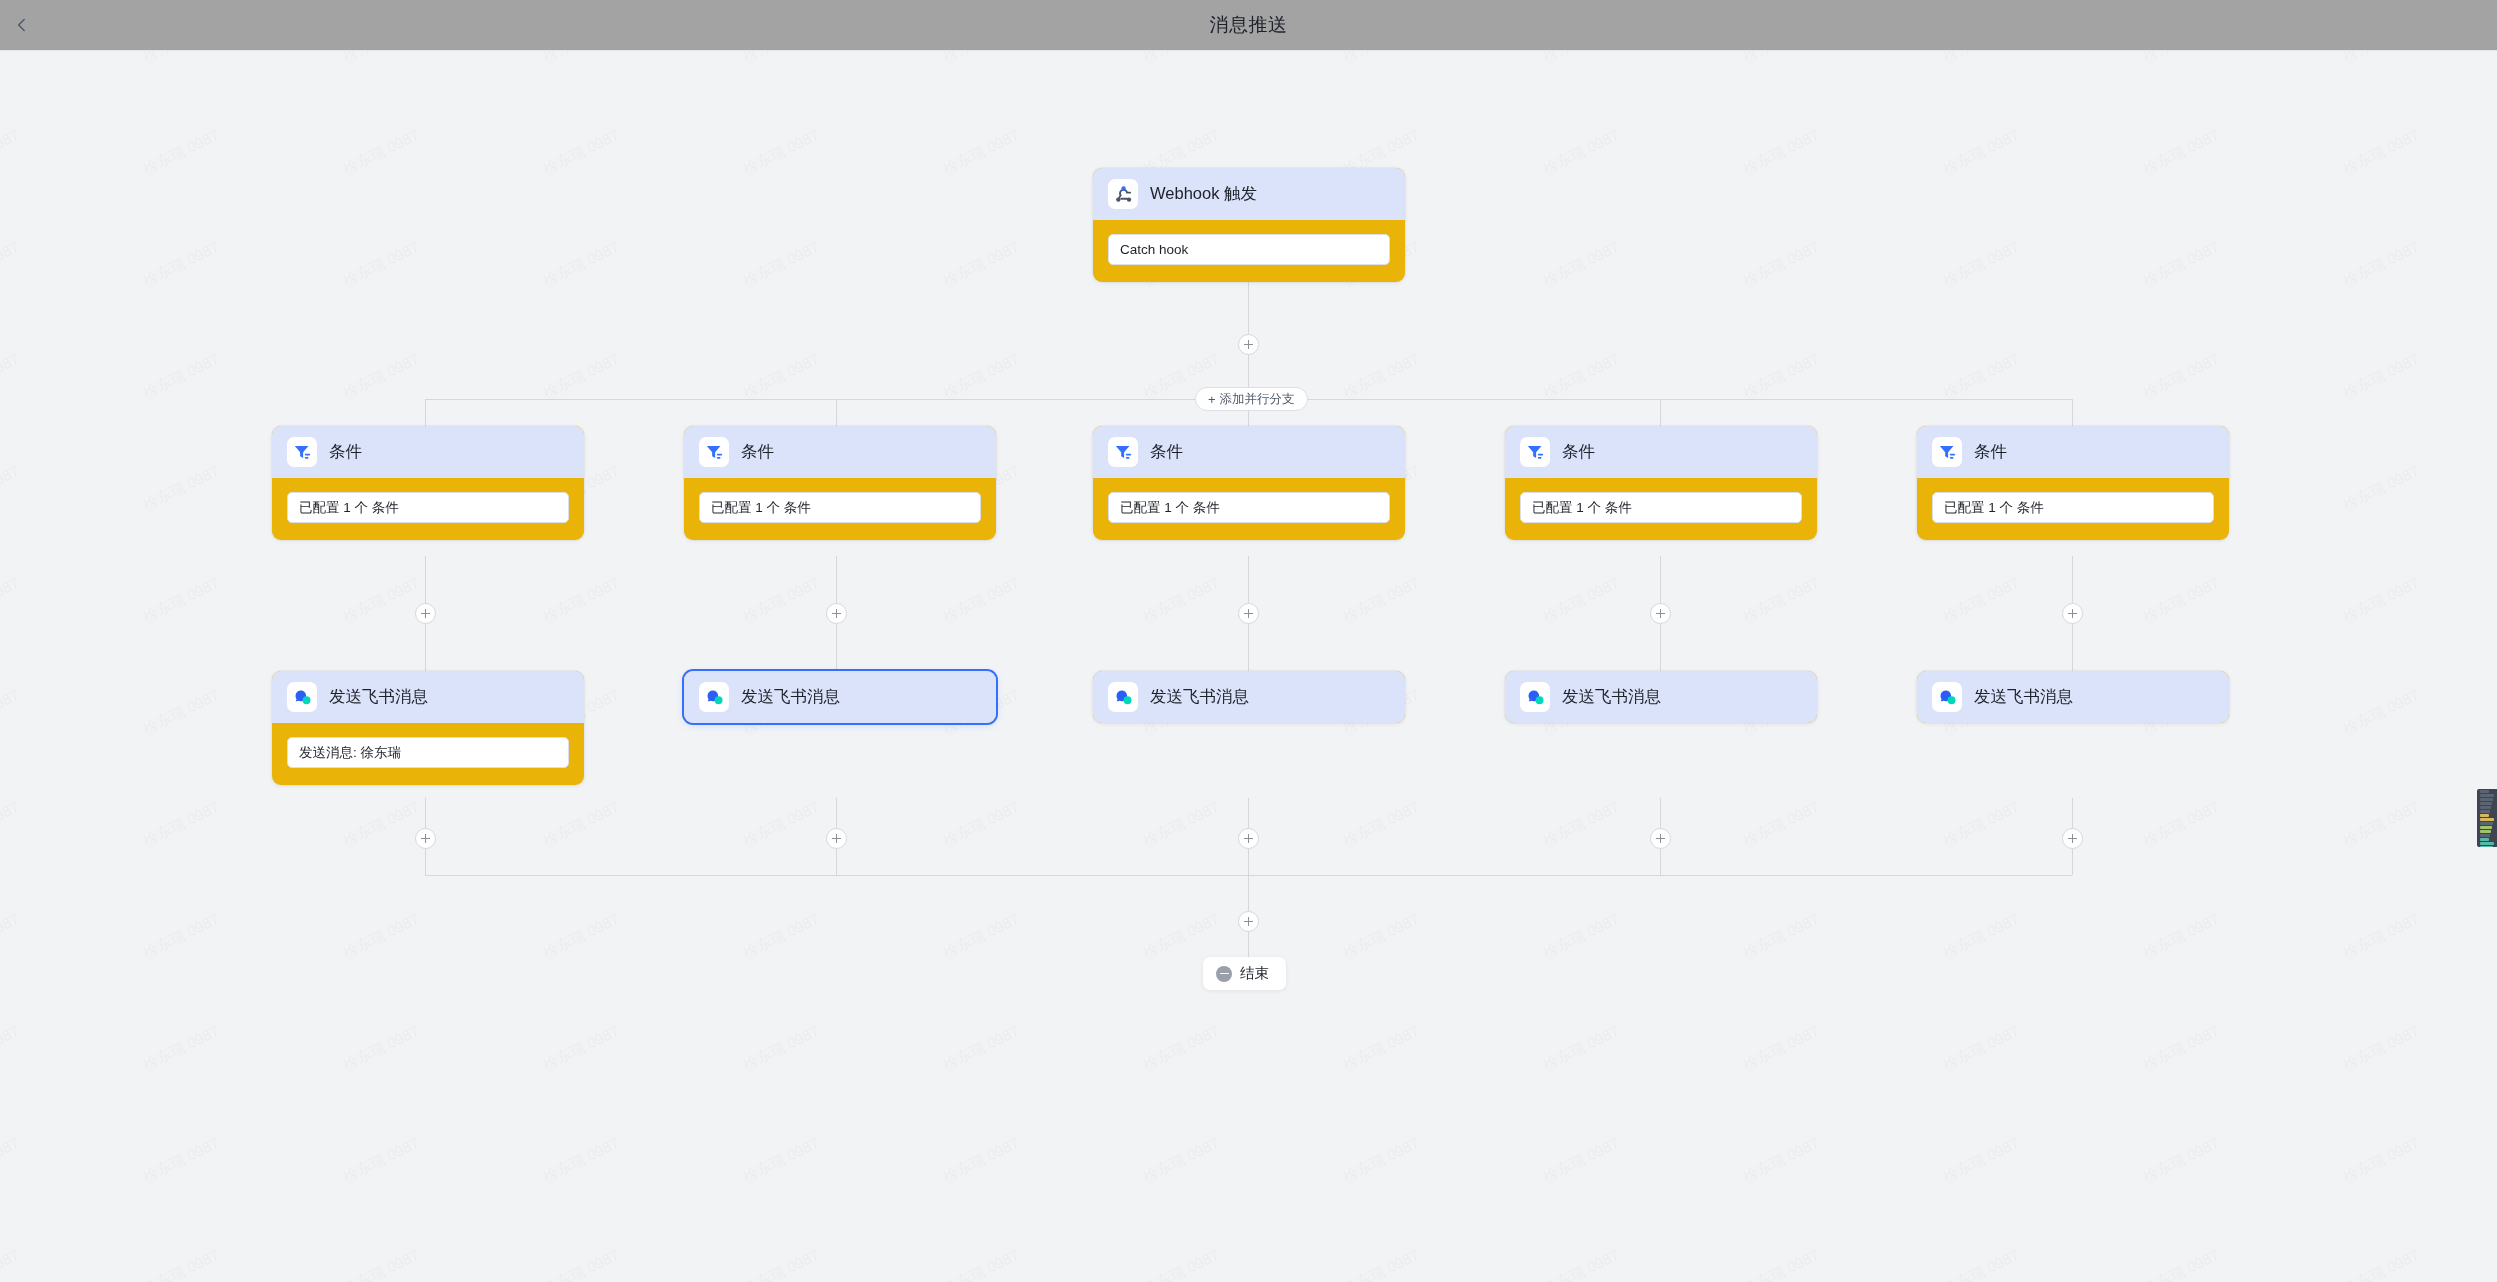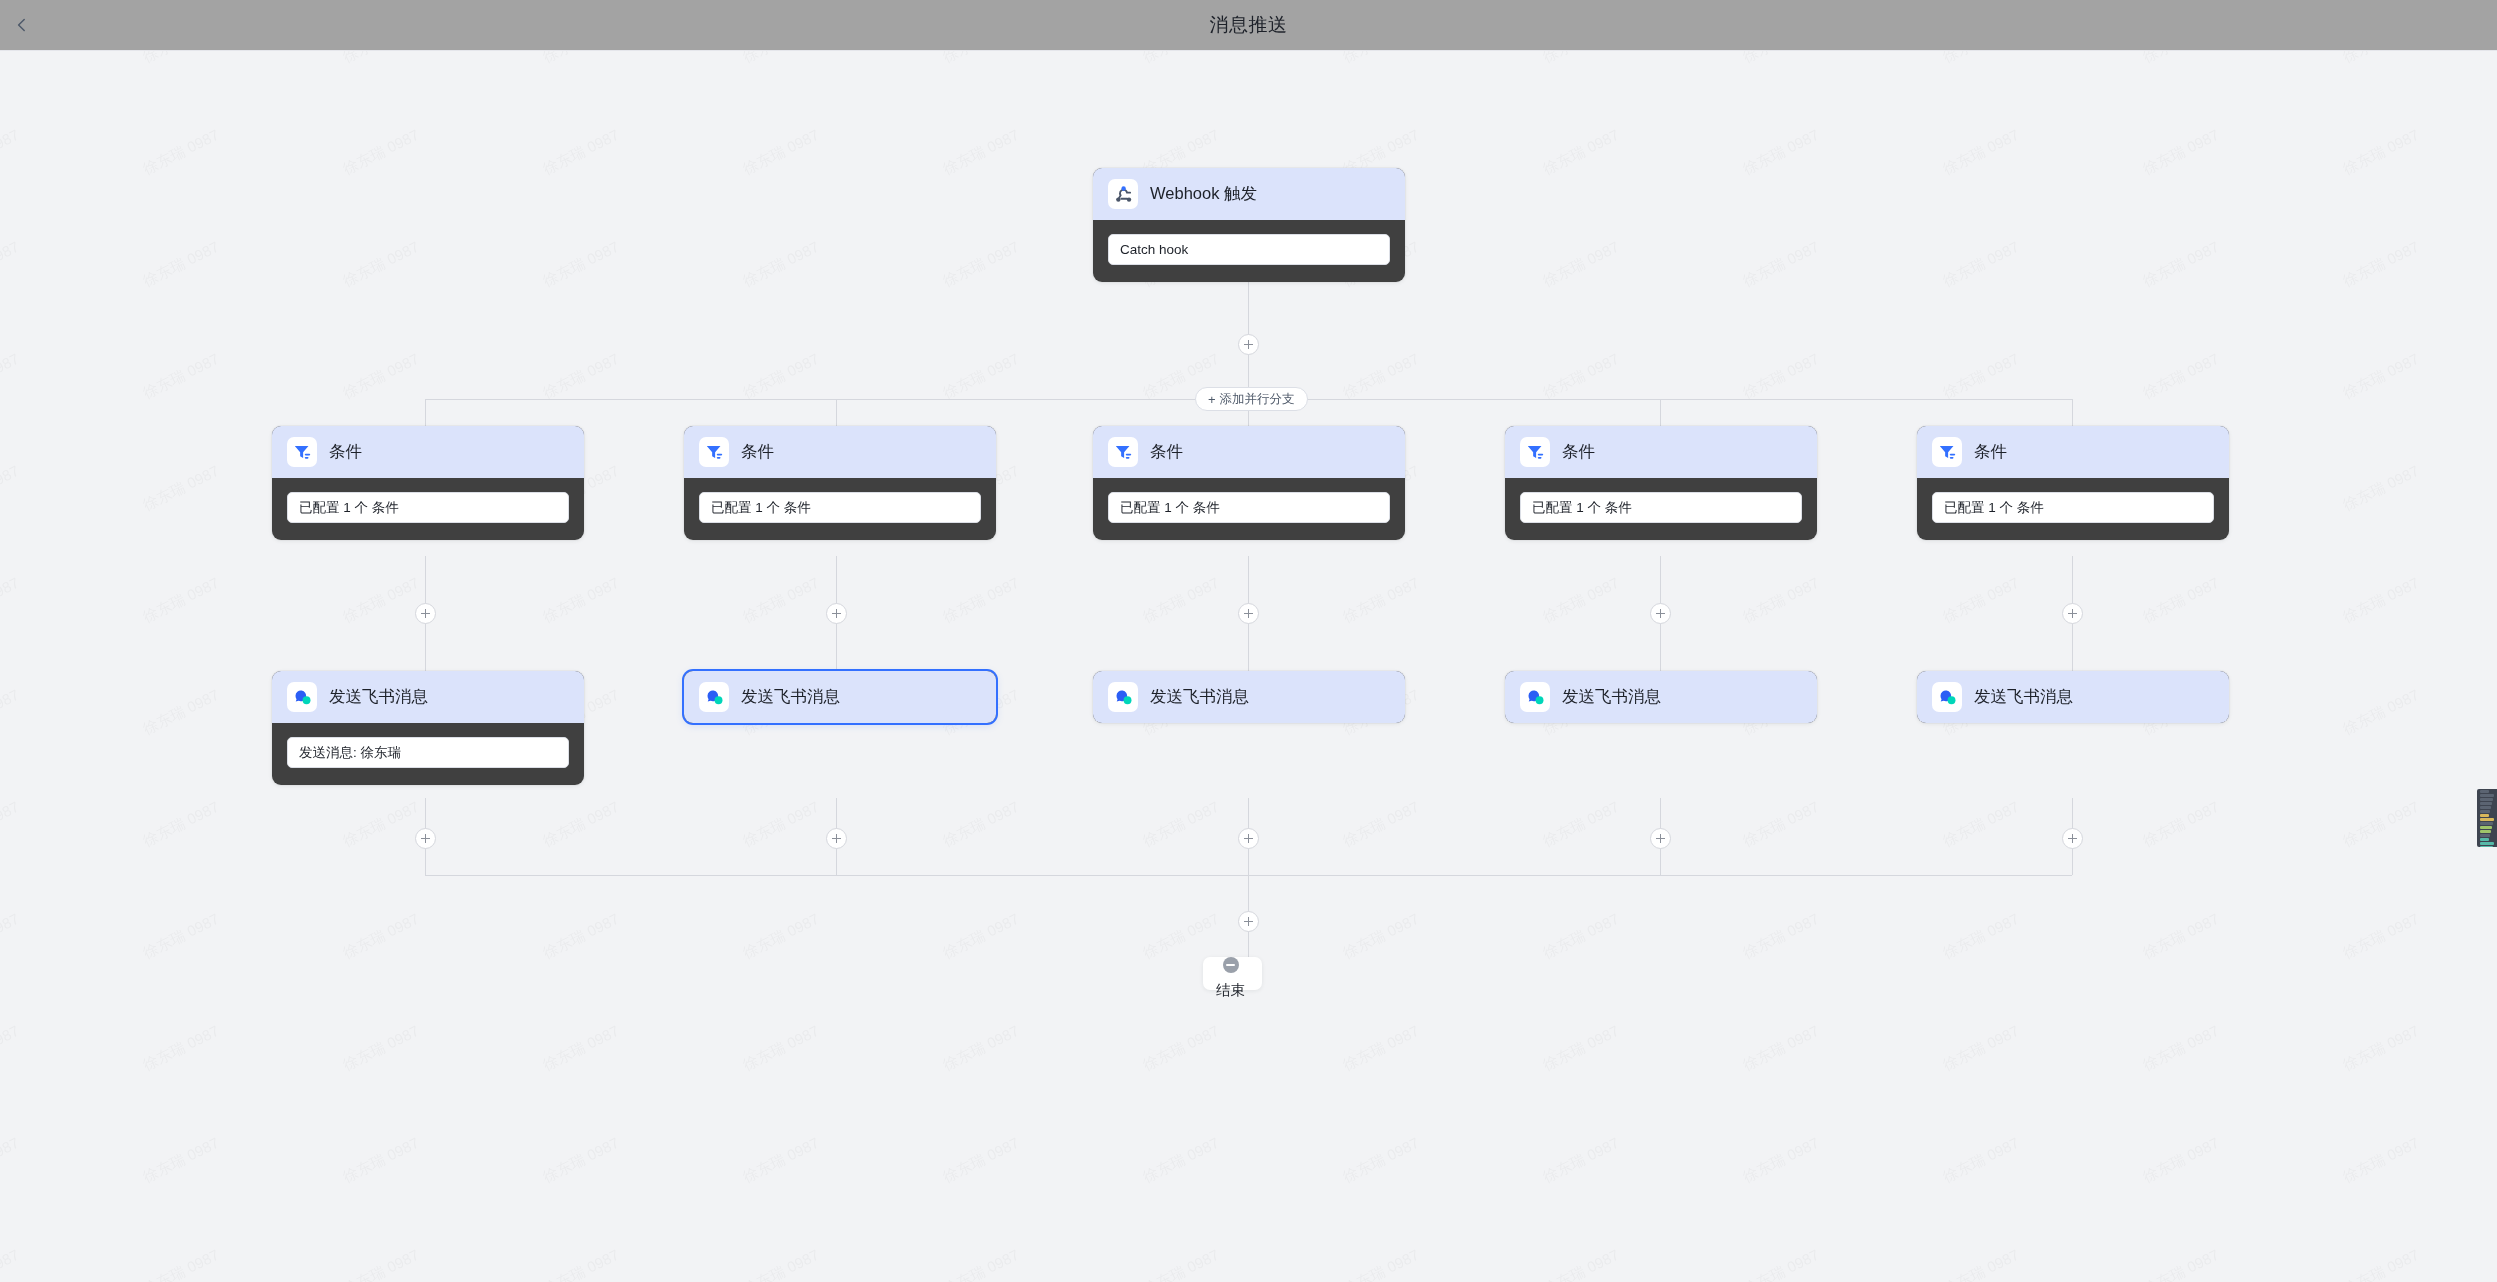--- a/index.html
+++ b/index.html
@@ -101,21 +101,21 @@
     font-size: 12.5px; color: #4e5969;
     cursor: pointer; white-space: nowrap;
     z-index: 7;
   }
   .branch-pill .bp-plus { font-size: 13px; line-height: 1; color:#4e5969; }
 
   
   .node {
     position: absolute;
     width: 312px;
-    background: #404040;
+    background: #eab308;
     border-radius: 9px;
     box-shadow: 0 1px 4px rgba(31,35,41,0.08), 0 0 0 1px rgba(31,35,41,0.03);
     overflow: hidden;
     cursor: pointer;
     z-index: 10;
   }
   .node.selected {
     box-shadow: 0 0 0 2px #3370ff, 0 2px 8px rgba(51,112,255,0.18);
   }
   .node-head {
@@ -153,21 +153,20 @@
   .end-node {
     position: absolute;
     height: 33px; padding: 0 17px 0 13px;
     background: #ffffff;
     border-radius: 7px;
     box-shadow: 0 1px 4px rgba(31,35,41,0.08);
     display: flex; align-items: center; gap: 8px;
     font-size: 14.5px; color: #1d2129;
     cursor: pointer;
     z-index: 10;
-    flex-direction: column;
   }
   .end-icon {
     width: 16px; height: 16px; border-radius: 50%;
     background: #9aa0aa;
     position: relative; flex-shrink: 0;
   }
   .end-icon::after {
     content: ""; position: absolute;
     left: 3.5px; top: 7.3px; width: 9px; height: 1.7px;
     background: #ffffff; border-radius: 1px;

